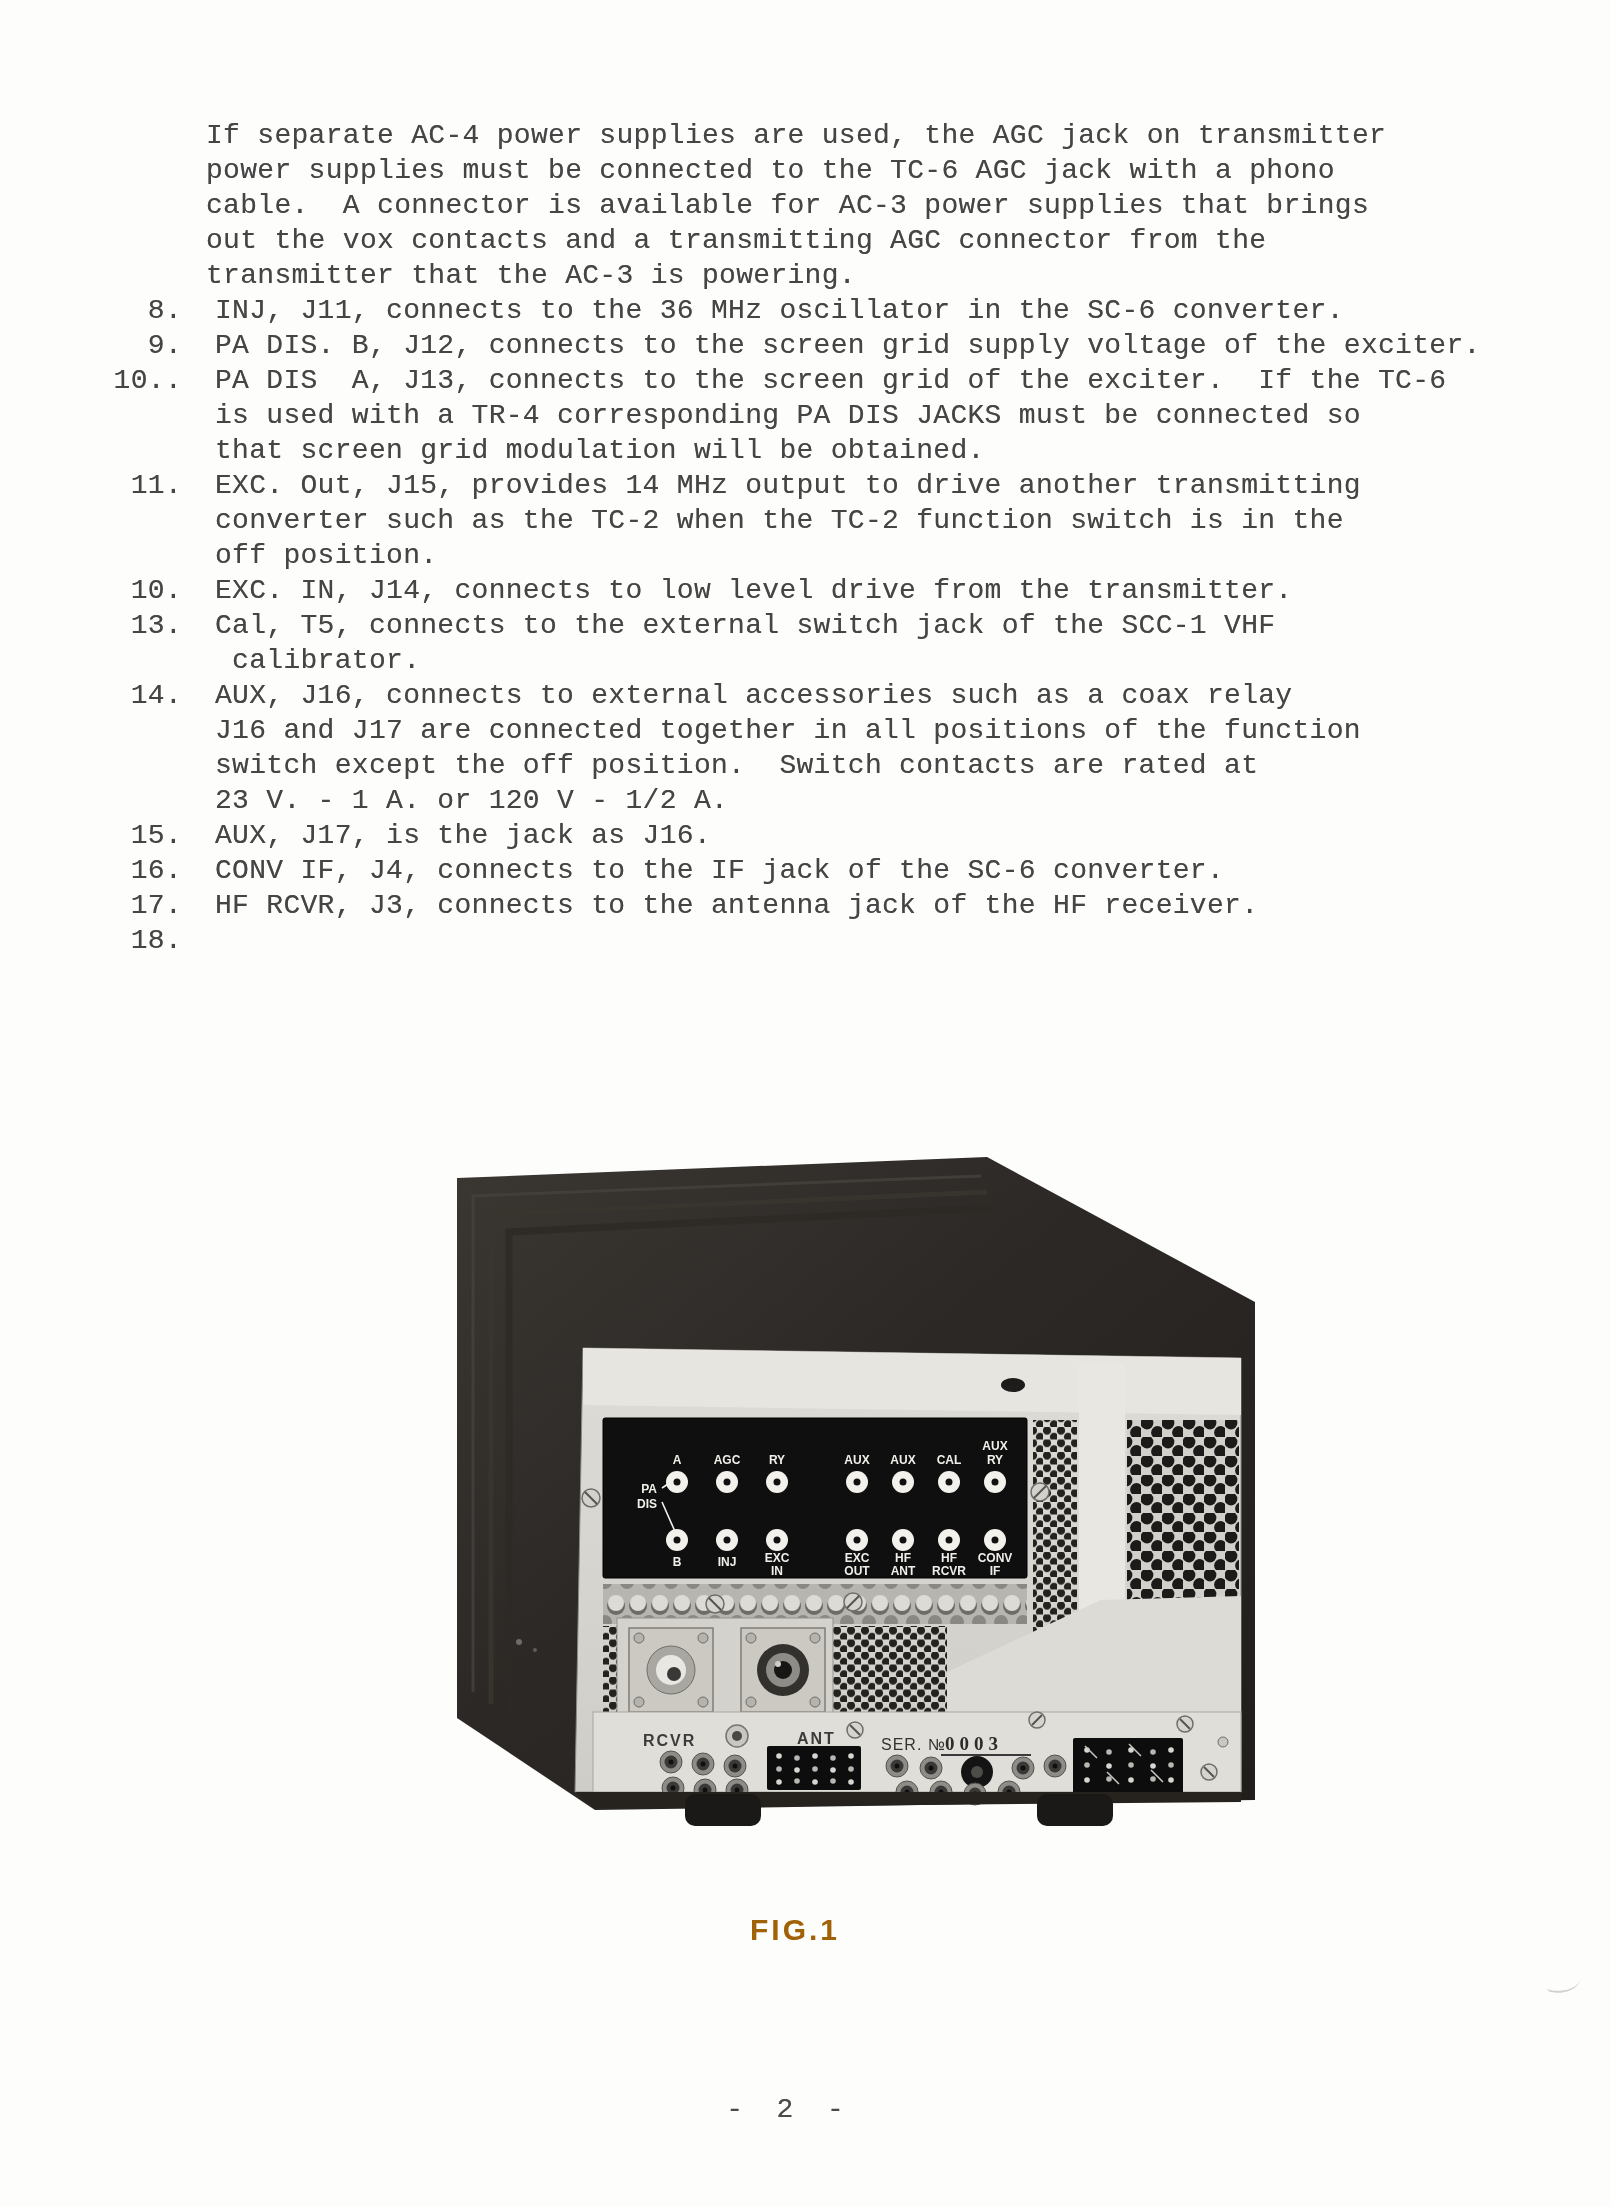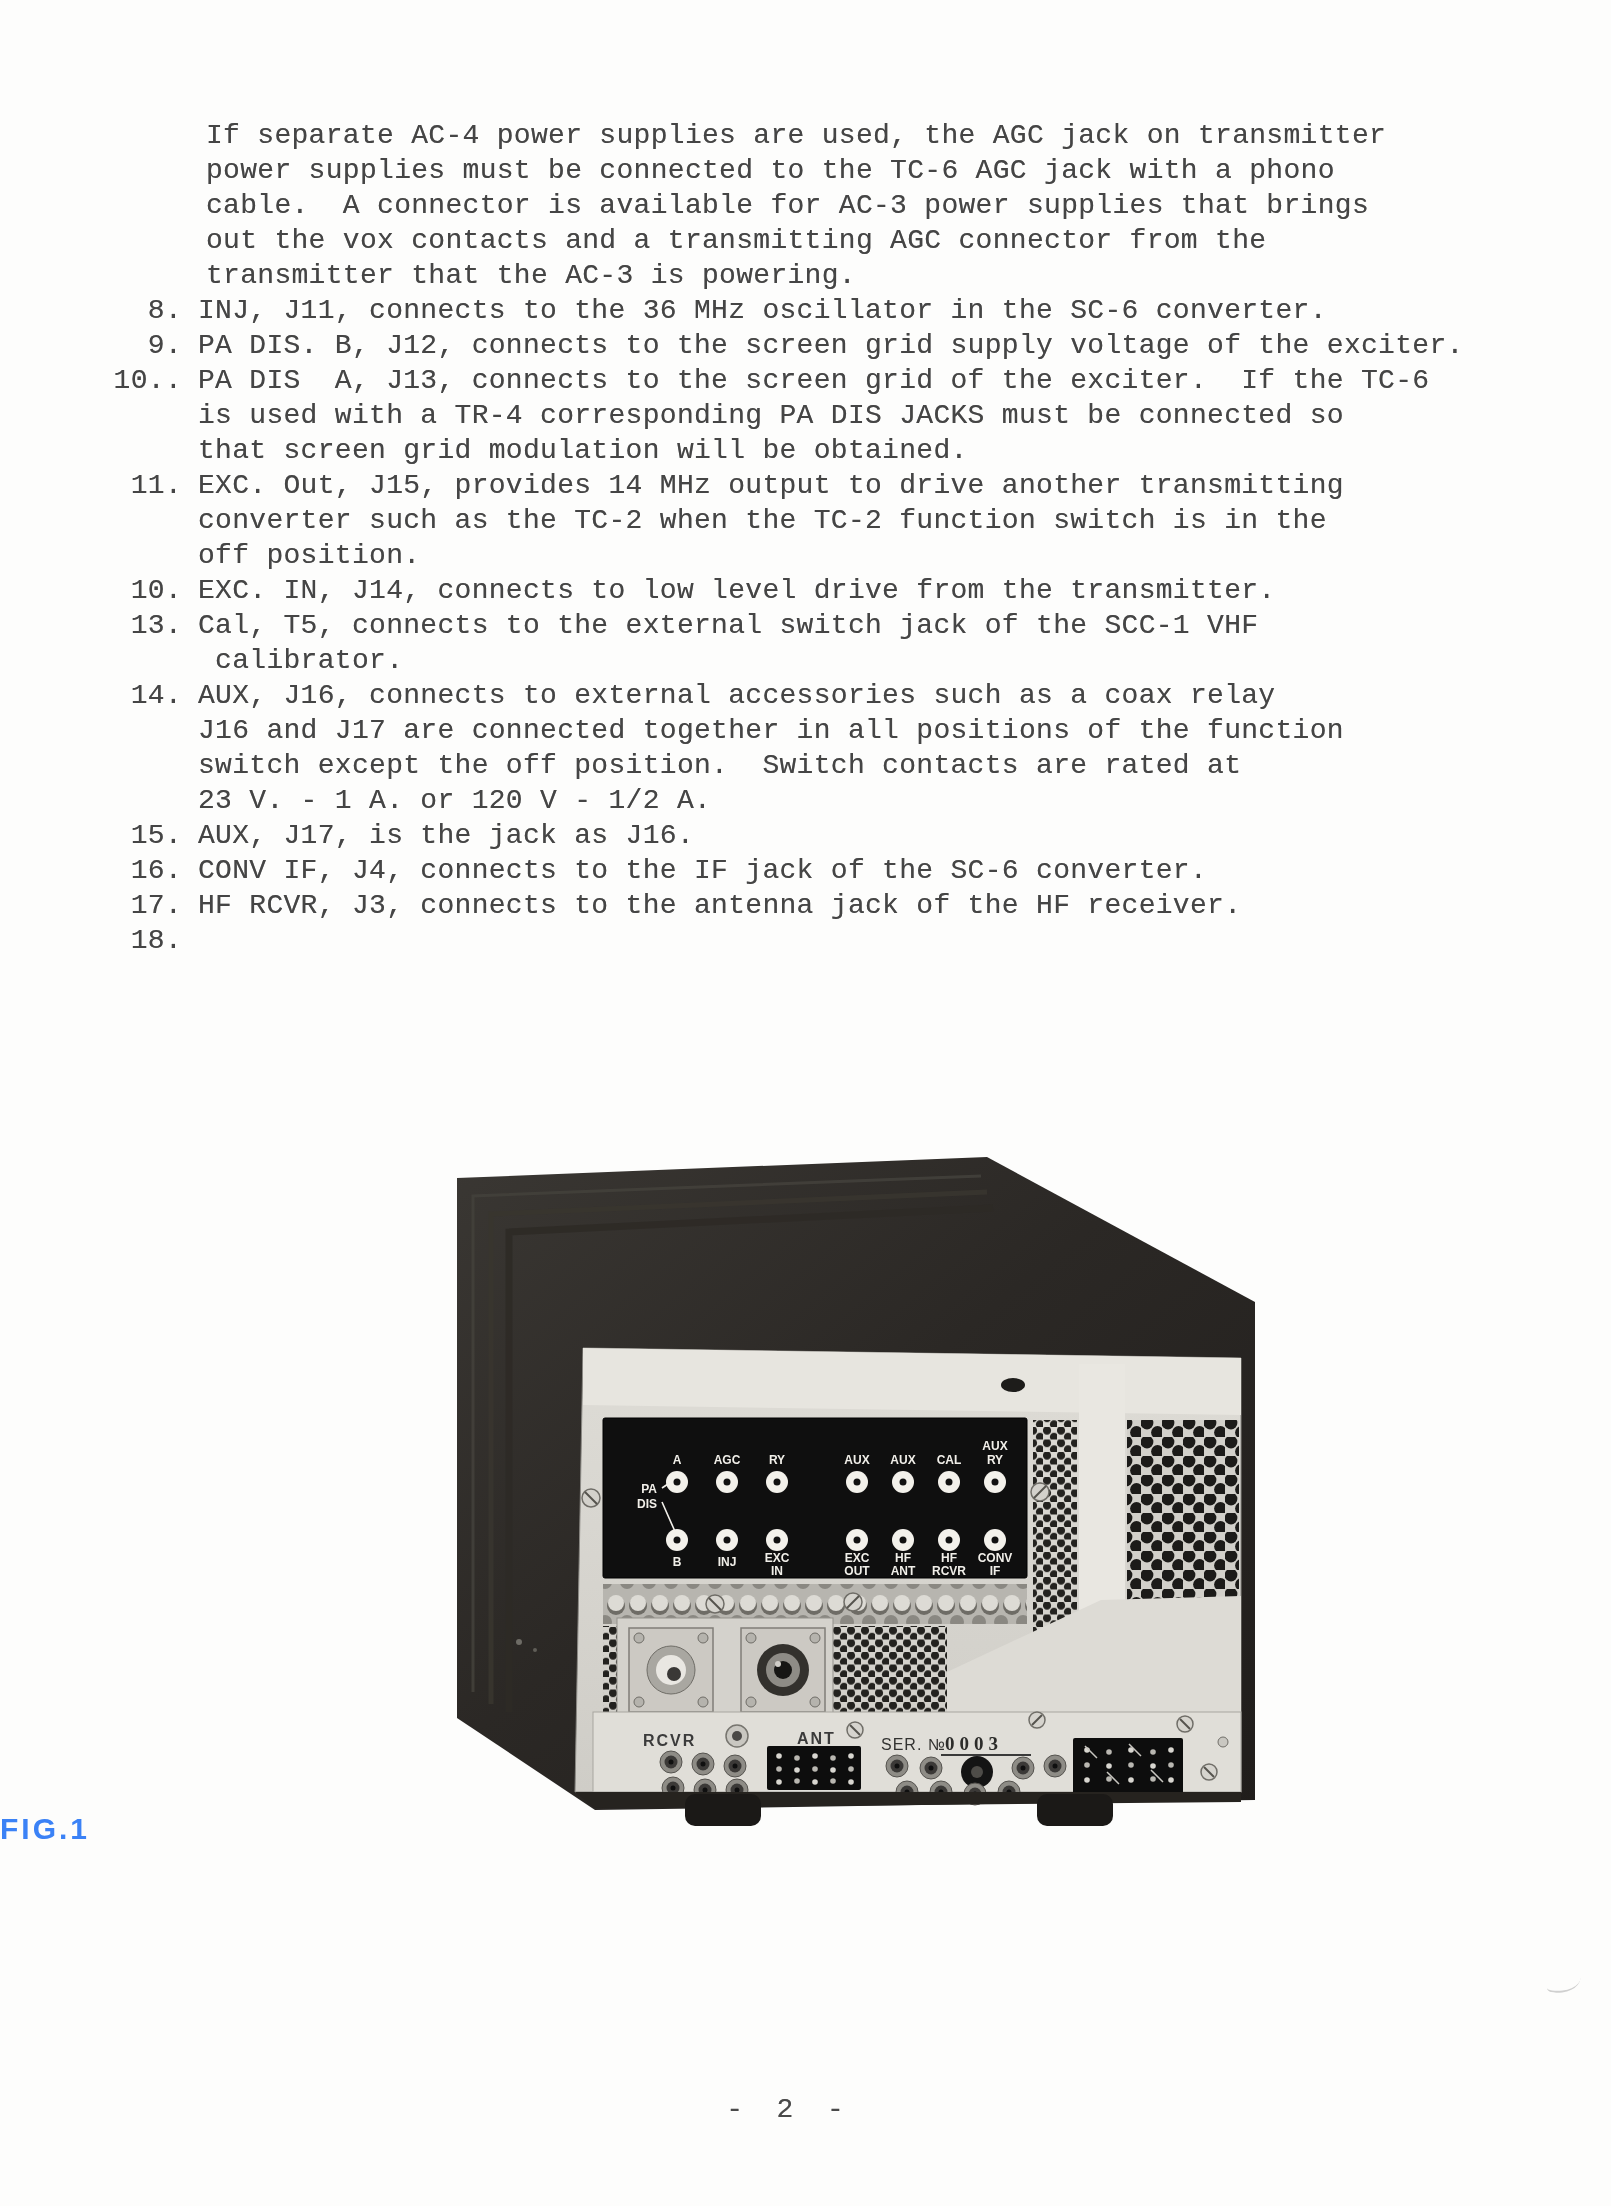--- a/index.html
+++ b/index.html
@@ -13,27 +13,27 @@
     color:#454545;
   }
   .doc{
     position:absolute;left:16px;top:118px;width:1611px;
     font-size:28px;line-height:35px;letter-spacing:0.3px;
     text-shadow:0 0 0.6px rgba(70,70,70,.55);
   }
   .para{margin:0 0 0 190px;white-space:pre-wrap;}
   .li{display:flex;margin-left:96px;}
   .num{flex:none;width:70px;text-align:right;white-space:pre;}
-  .txt{margin-left:16px;white-space:pre-wrap;font-family:Liberation Mono, monospace;}
+  .txt{margin-left:33px;white-space:pre-wrap;font-family:Liberation Mono, monospace;}
   .photo-wrap{position:absolute;left:385px;top:1152px;width:880px;height:676px;}
   .photo-wrap svg{display:block;width:880px;height:676px;}
   .cap1{
-    position:absolute;top:1812px;left:0;width:1590px;
+    position:absolute;top:1913px;left:0;width:1590px;text-align:center;
     font-family:"Liberation Sans", sans-serif;font-weight:bold;
-    font-size:30px;letter-spacing:3px;color:#3b82f6;white-space:pre;
+    font-size:30px;letter-spacing:3px;color:#a16207;white-space:pre;
   }
   .cap2{
     position:absolute;top:1946px;left:0;width:1580px;text-align:center;
     font-family:"Liberation Sans", sans-serif;font-weight:bold;
     font-size:26px;letter-spacing:5px;color:#2d2d2d;white-space:pre;
   }
   .pageno{
     position:absolute;top:2094px;left:0;width:1570px;text-align:center;
     font-size:28px;color:#4a4a4a;white-space:pre;
     text-shadow:0 0 0.6px rgba(70,70,70,.5);

